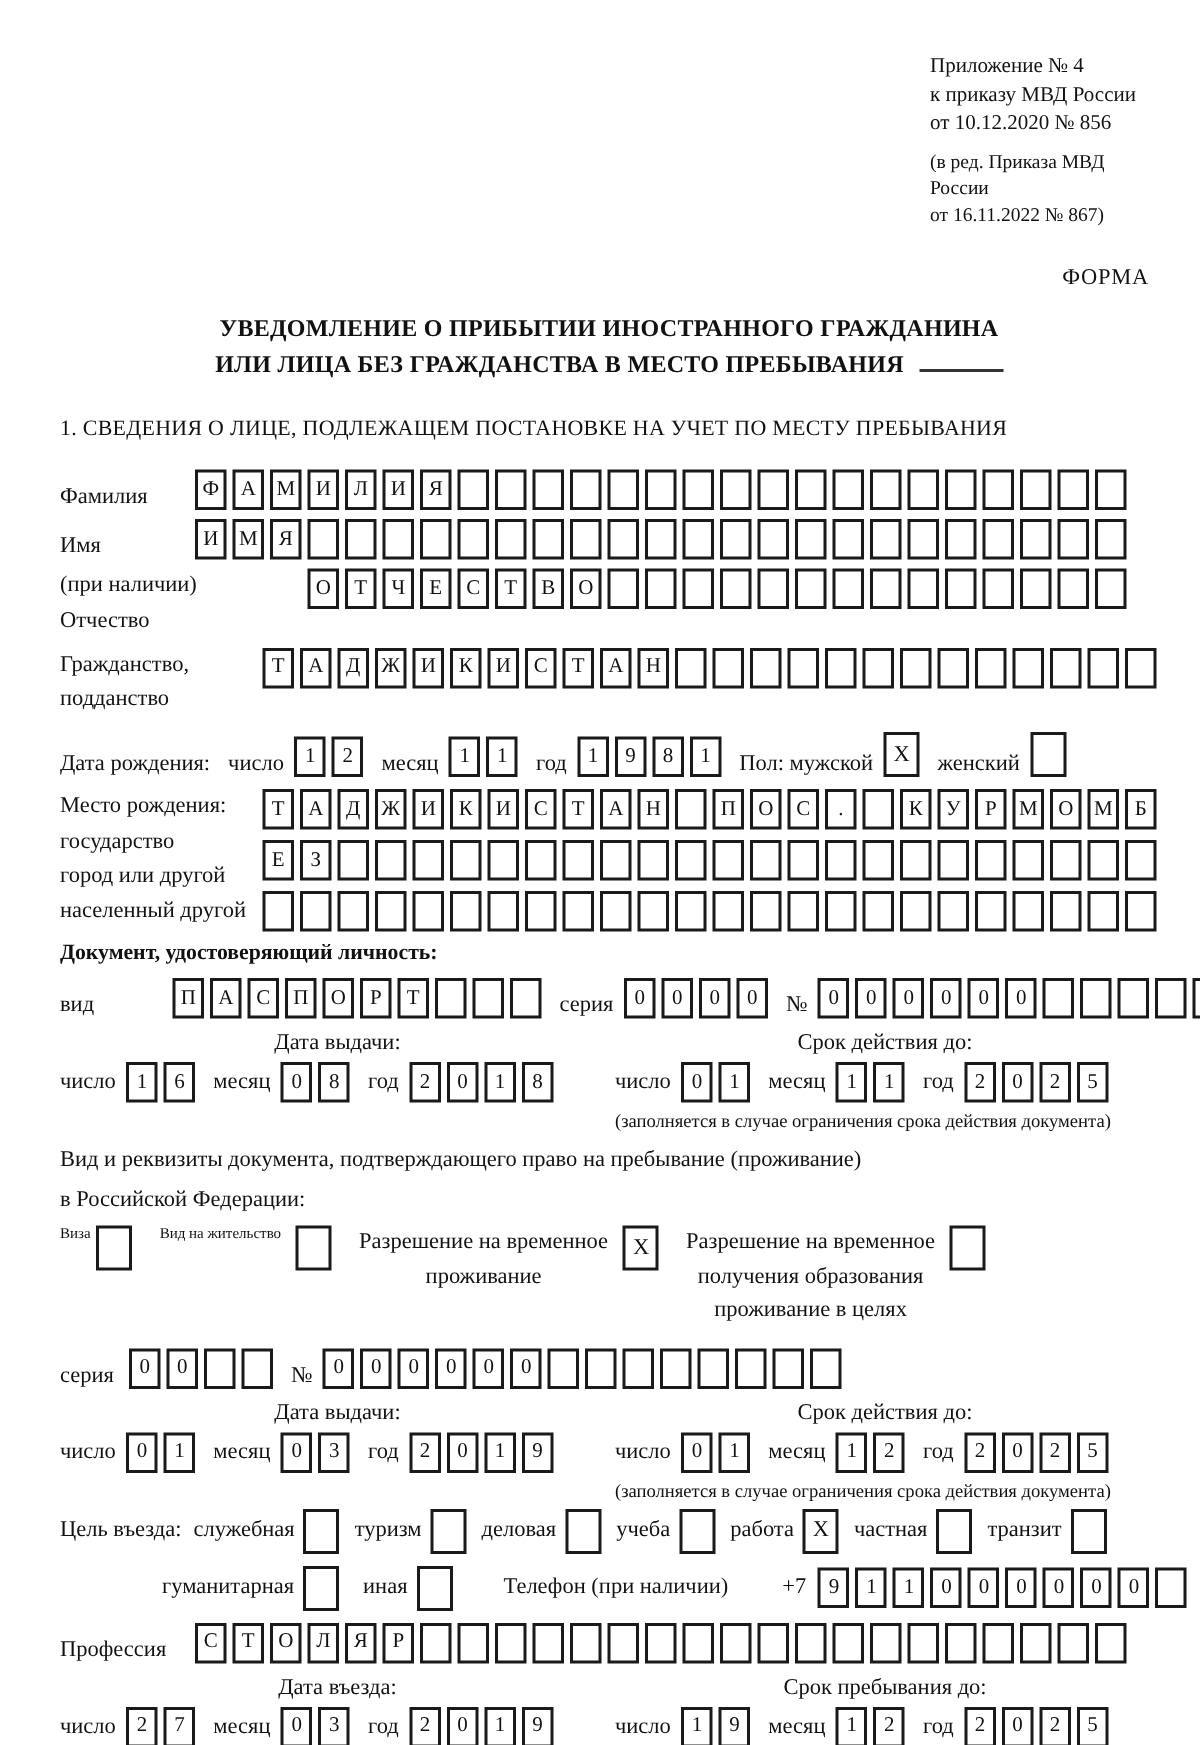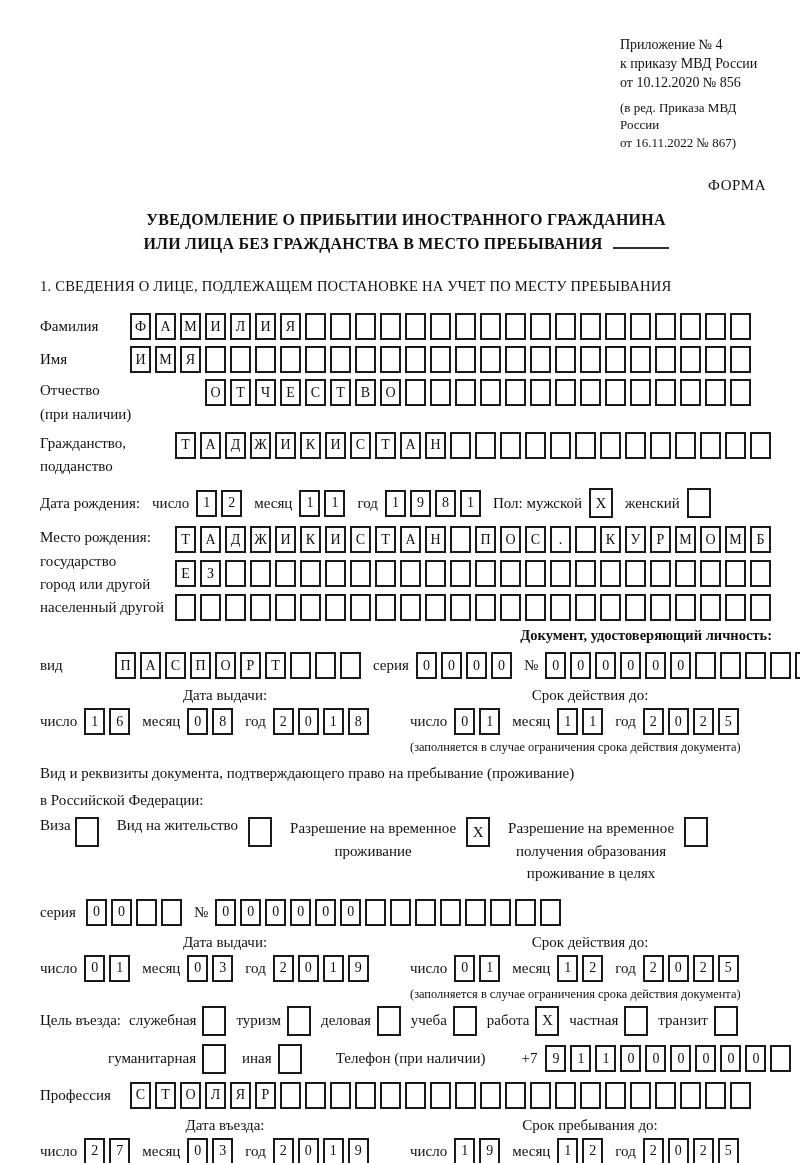--- a/index.html
+++ b/index.html
@@ -11,54 +11,54 @@
   .appendix .ed{font-size:13px;}
   .appendix .ed.first{margin-top:6px;}
   .forma{text-align:right;font-weight:normal;font-size:15px;margin:26px 6px 14px 0;letter-spacing:.5px;}
 
   
   .title{text-align:center;font-weight:bold;font-size:16px;line-height:1.5;letter-spacing:.2px;}
   .uline{display:inline-block;width:56px;border-bottom:2px solid #333;height:14px;margin-left:10px;}
   .sec1{font-weight:normal;font-size:14.6px;margin:22px 0 18px 0;letter-spacing:.2px;}
 
   
-  .row{display:flex;align-items:center;margin-bottom:6px;white-space:nowrap;}
+  .row{display:flex;align-items:flex-end;margin-bottom:6px;white-space:nowrap;}
   .row.top{align-items:flex-start;}
   .lab{font-size:15px;flex:0 0 auto;}
   .w90{width:90px;}
   .w135{width:135px;}
   .w165{width:165px;}
   .w75{width:75px;}
   .stack span{display:block;line-height:1.55;}
   .dlab{font-size:15px;margin:0 7px 0 12px;flex:0 0 auto;}
   .dlab.first{margin-left:0;}
 
   
   .cells{display:inline-flex;gap:4px;flex:0 0 auto;align-items:center;}
   .cell{width:17px;height:23px;border:2px solid #1a1a1a;display:inline-flex;align-items:center;justify-content:center;font-size:14px;line-height:1;background:#fff;flex:0 0 auto;}
   .big .cell{width:20px;height:26px;font-size:15px;}
   .stackrows{display:flex;flex-direction:column;gap:7px;}
 
   
-  .docheading{text-align:right;font-weight:bold;font-size:14.5px;margin:4px 0 8px 0;}
+  .docheading{text-align:left;font-weight:bold;font-size:14.5px;margin:4px 0 8px 0;}
 
   
   .twocol{display:flex;margin:8px 0 4px 0;}
   .twocol .col{flex:0 0 auto;}
   .twocol .colL{width:370px;}
   .twocol .colR{width:360px;}
   .colhead{text-align:center;font-size:15px;margin-bottom:4px;}
   .dategroup{display:flex;align-items:center;white-space:nowrap;}
   .note{font-size:12.4px;margin-top:5px;white-space:nowrap;}
 
   .line{font-size:15px;margin:10px 0 4px 0;}
   
   .optrow{display:flex;align-items:flex-start;margin:8px 0 14px 0;}
   .opt{display:inline-flex;align-items:flex-start;margin-right:18px;}
-  .opt .ol{font-size:15px;margin-right:10px;}
+  .opt .ol{font-size:10px;margin-right:10px;}
   .opt .ml{font-size:15px;text-align:center;line-height:1.5;margin-right:10px;}
   .opt .ml span{display:block;}
 
   
   .purprow{display:flex;align-items:center;white-space:nowrap;margin-bottom:8px;}
   .purprow .pl{font-size:15px;margin-right:8px;}
   .purprow .pitem{display:inline-flex;align-items:center;margin-right:10px;}
   .purprow .pitem span.t{font-size:15px;margin-right:6px;}
   .indent{padding-left:68px;}
 </style>
@@ -141,22 +141,22 @@
         <span class="cell"></span>
         <span class="cell"></span>
         <span class="cell"></span>
         <span class="cell"></span>
         <span class="cell"></span>
       </span>
   </div>
 
   <div class="row top">
     <span class="lab w165 stack">
+      <span>(при наличии)</span>
       <span>Отчество</span>
-      <span>(при наличии)</span>
     </span>
     <span class="cells">
         <span class="cell">О</span>
         <span class="cell">Т</span>
         <span class="cell">Ч</span>
         <span class="cell">Е</span>
         <span class="cell">С</span>
         <span class="cell">Т</span>
         <span class="cell">В</span>
         <span class="cell">О</span>

